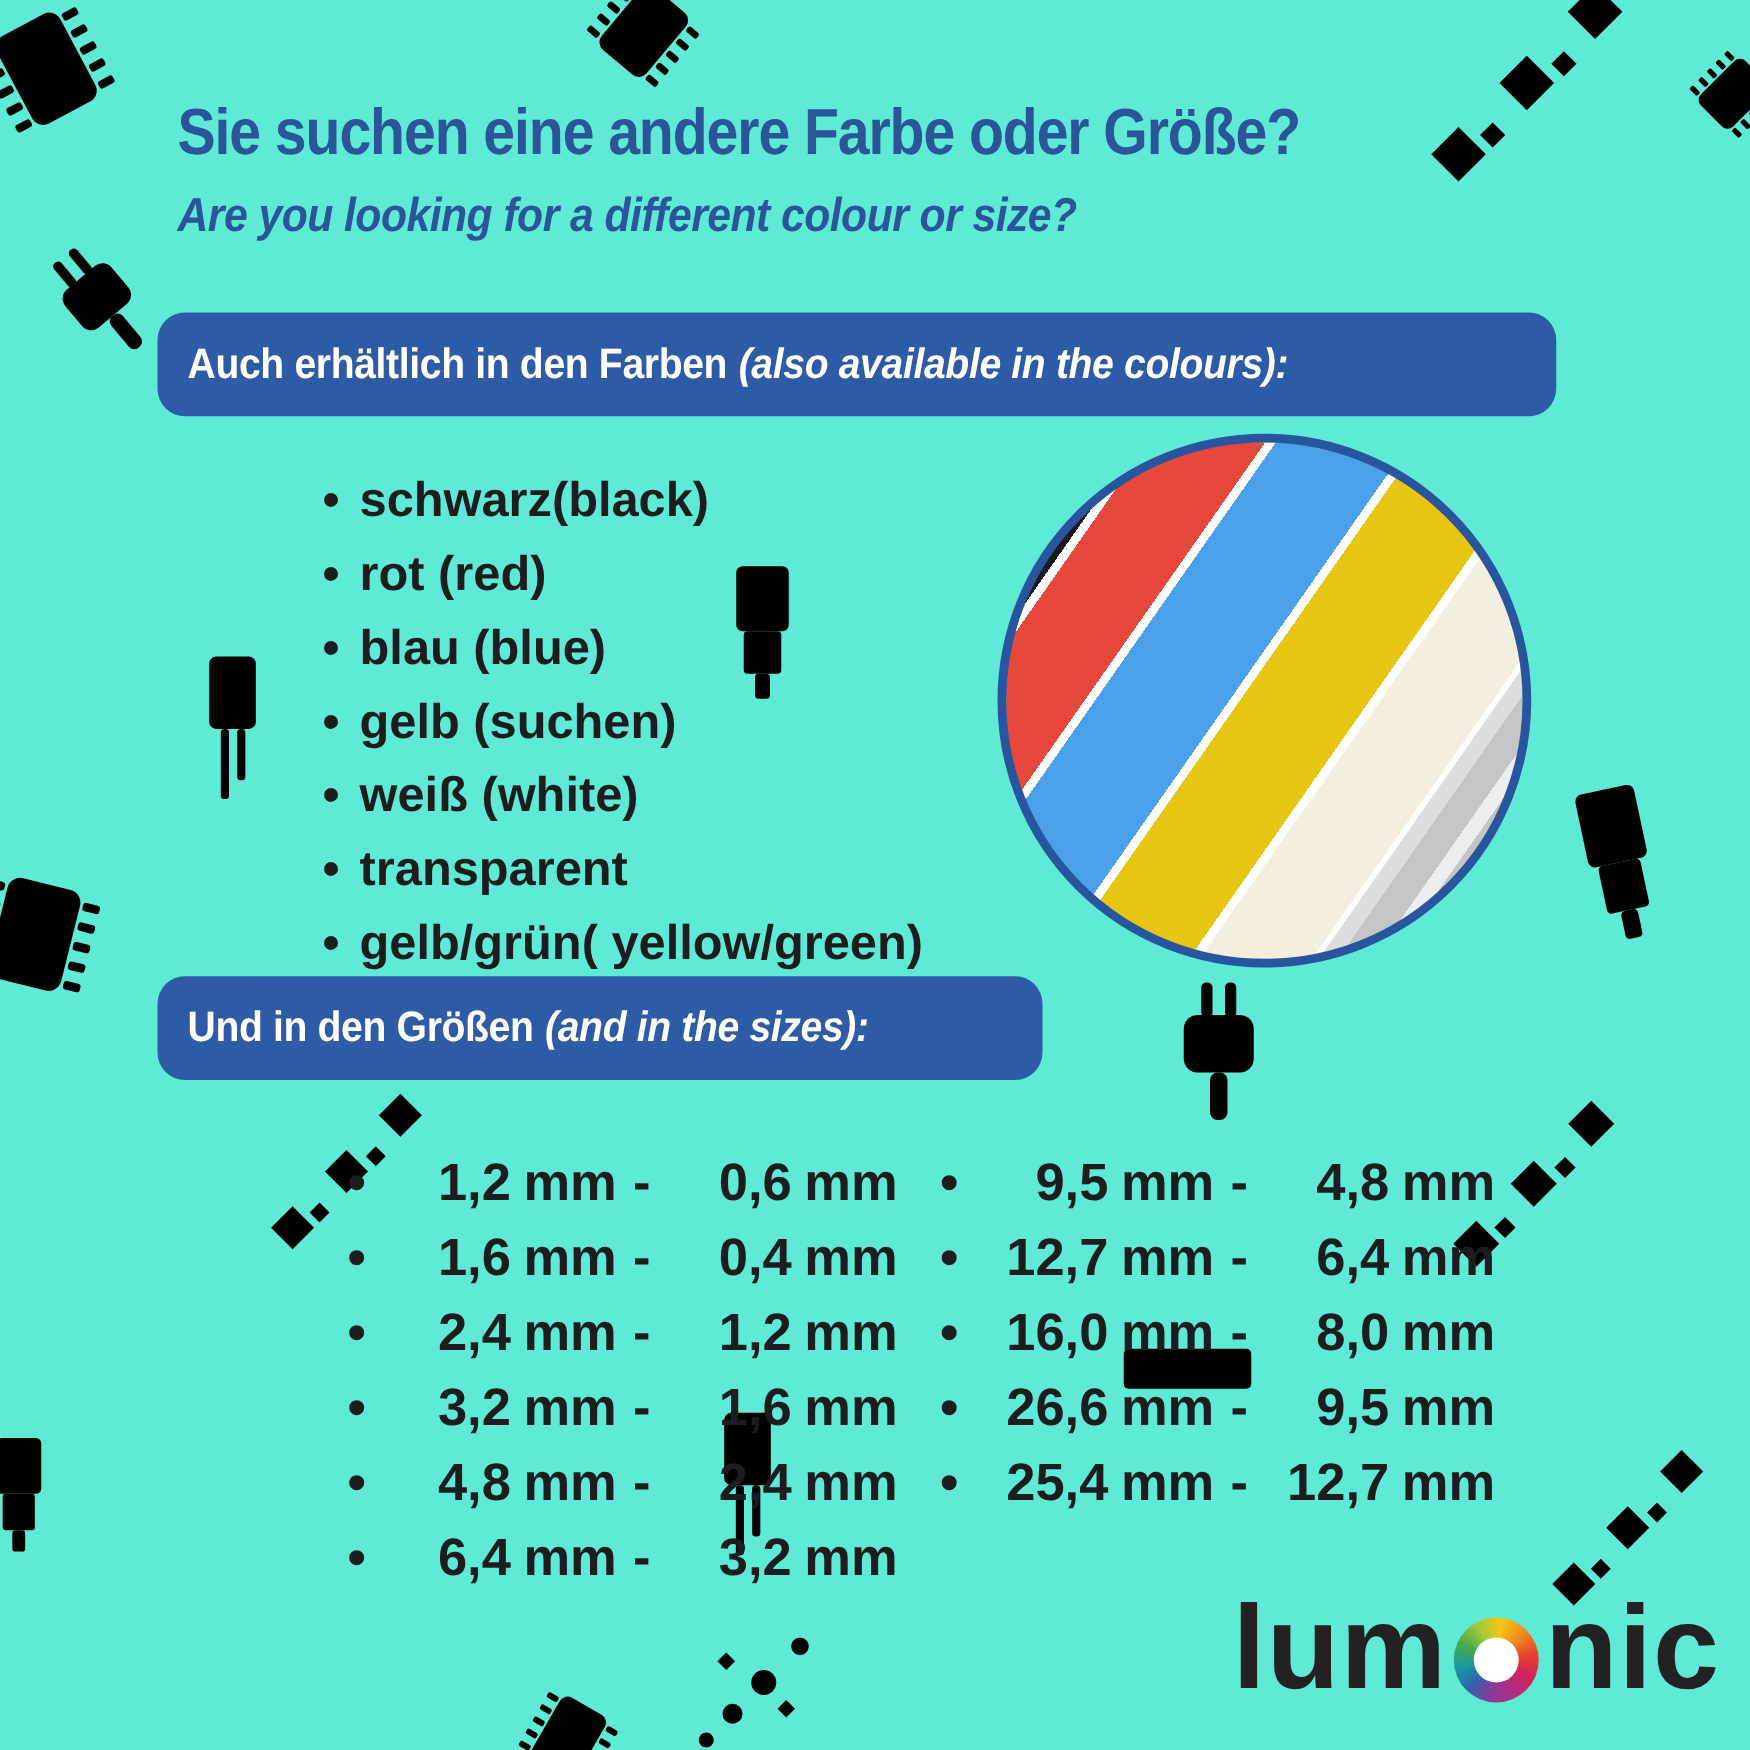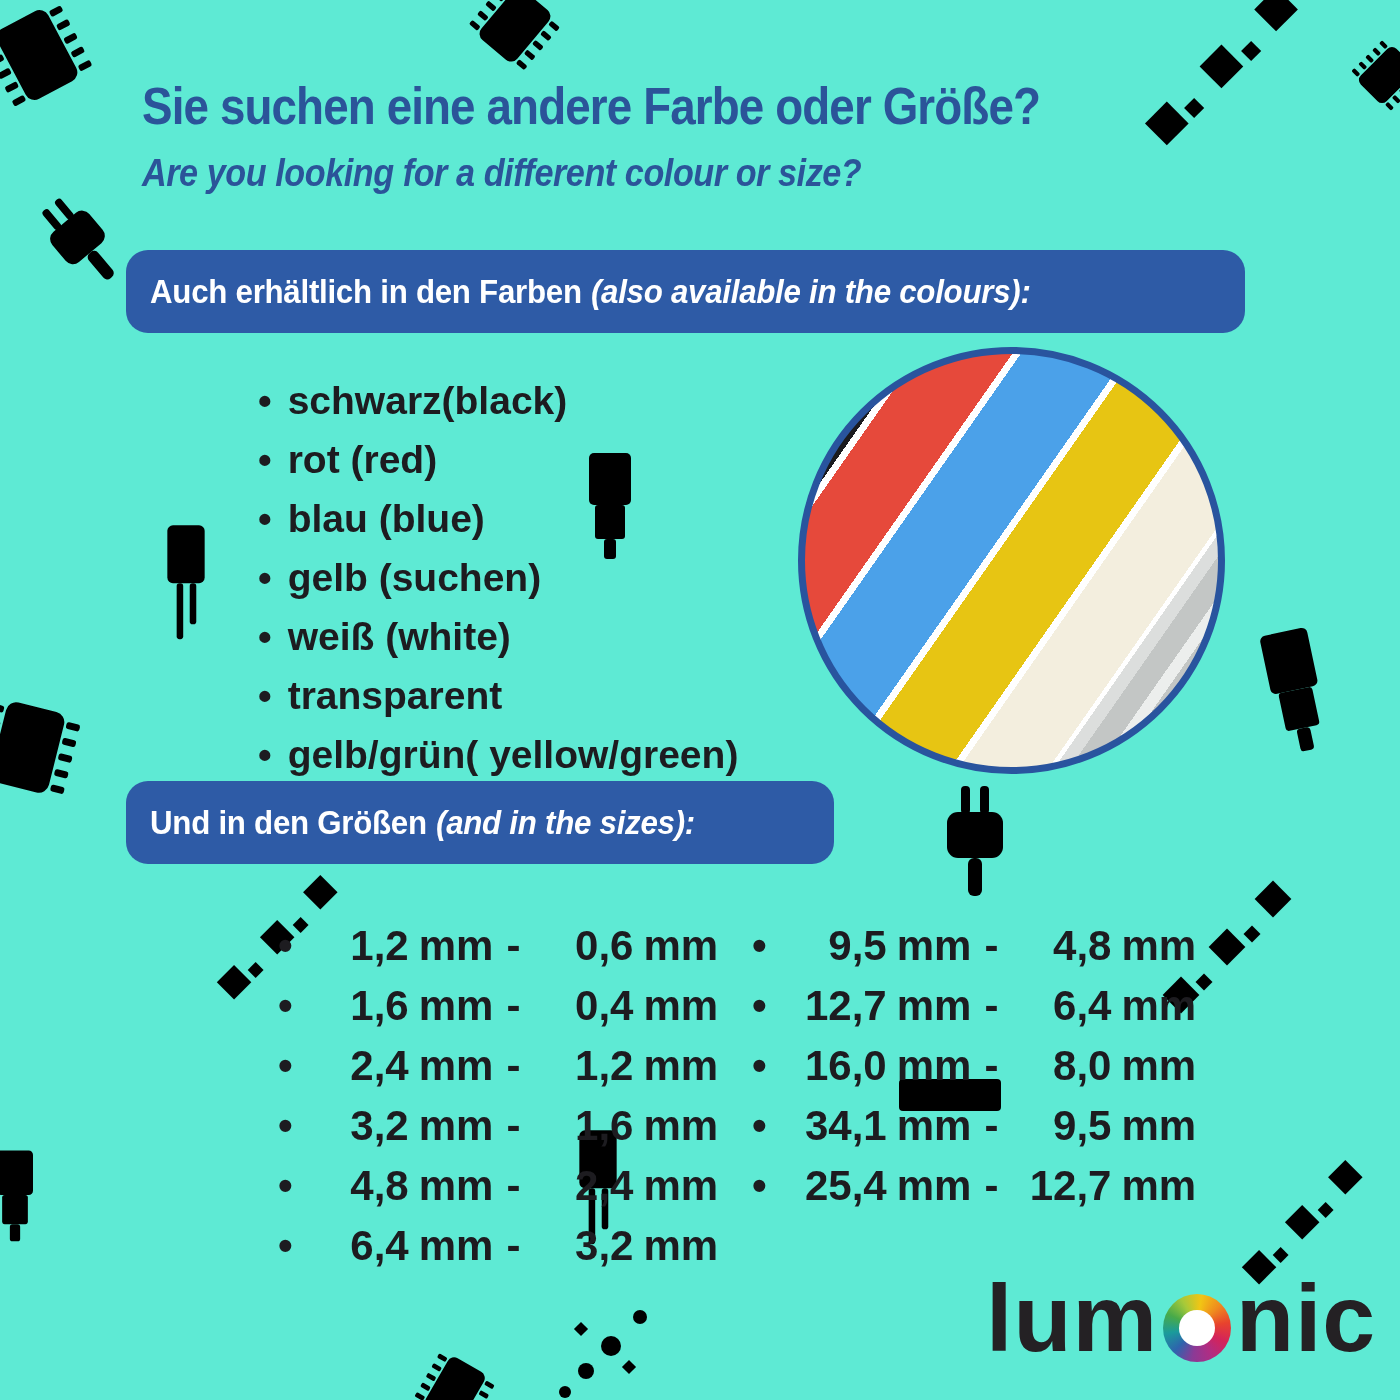--- a/index.html
+++ b/index.html
@@ -309,21 +309,21 @@
 
       <li>
         <span class="dot">•</span><span class="n n-from">12,7</span><span class="u">mm</span><span class="sep">-</span><span class="n n-to">6,4</span><span class="u">mm</span>
       </li>
 
       <li>
         <span class="dot">•</span><span class="n n-from">16,0</span><span class="u">mm</span><span class="sep">-</span><span class="n n-to">8,0</span><span class="u">mm</span>
       </li>
 
       <li>
-        <span class="dot">•</span><span class="n n-from">34,1</span><span class="u">mm</span><span class="sep">-</span><span class="n n-to">9,5</span><span class="u">mm</span>
+        <span class="dot">•</span><span class="n n-from">26,6</span><span class="u">mm</span><span class="sep">-</span><span class="n n-to">9,5</span><span class="u">mm</span>
       </li>
 
       <li>
         <span class="dot">•</span><span class="n n-from">25,4</span><span class="u">mm</span><span class="sep">-</span><span class="n n-to">12,7</span><span class="u">mm</span>
       </li>
     </ul>
 
   <div class="logo">
     <span>lum</span>
       <span class="logo-o" style="background: conic-gradient(from 8deg, rgb(242, 197, 20), rgb(239, 141, 30), rgb(232, 67, 45), rgb(212, 35, 90), rgb(176, 45, 131), rgb(139, 58, 150), rgb(46, 100, 173), rgb(26, 155, 155), rgb(72, 170, 73), rgb(166, 201, 58), rgb(242, 197, 20));"></span>

